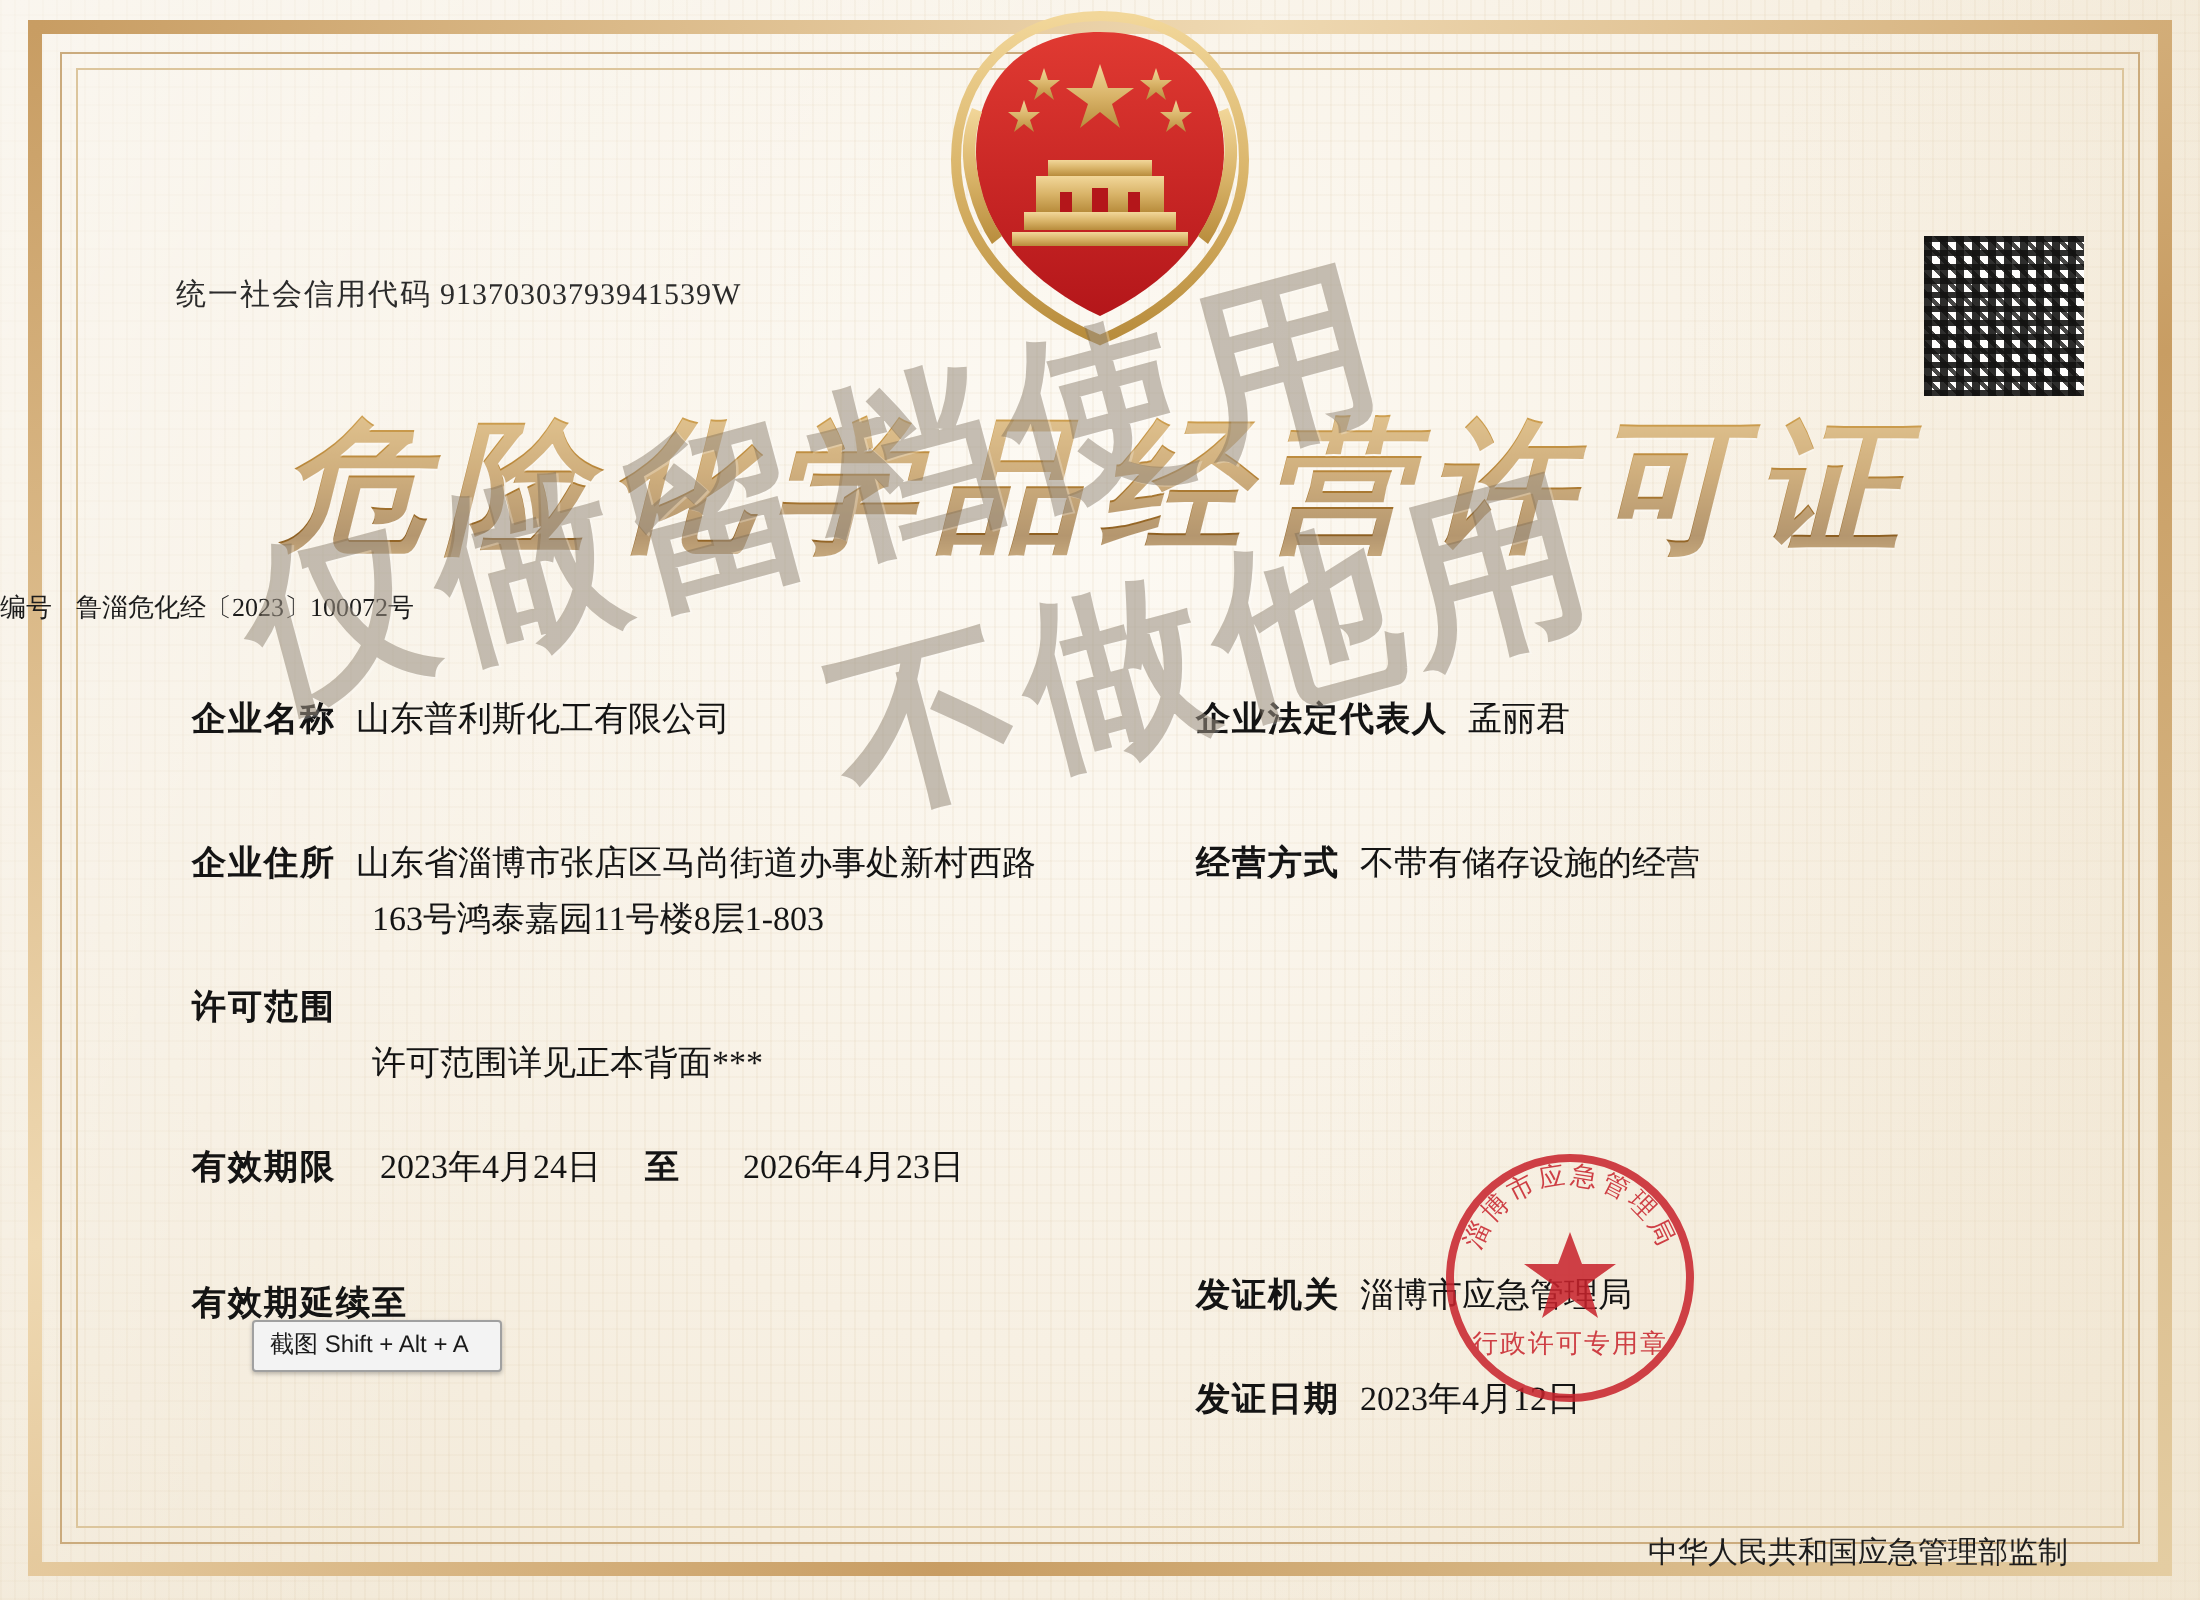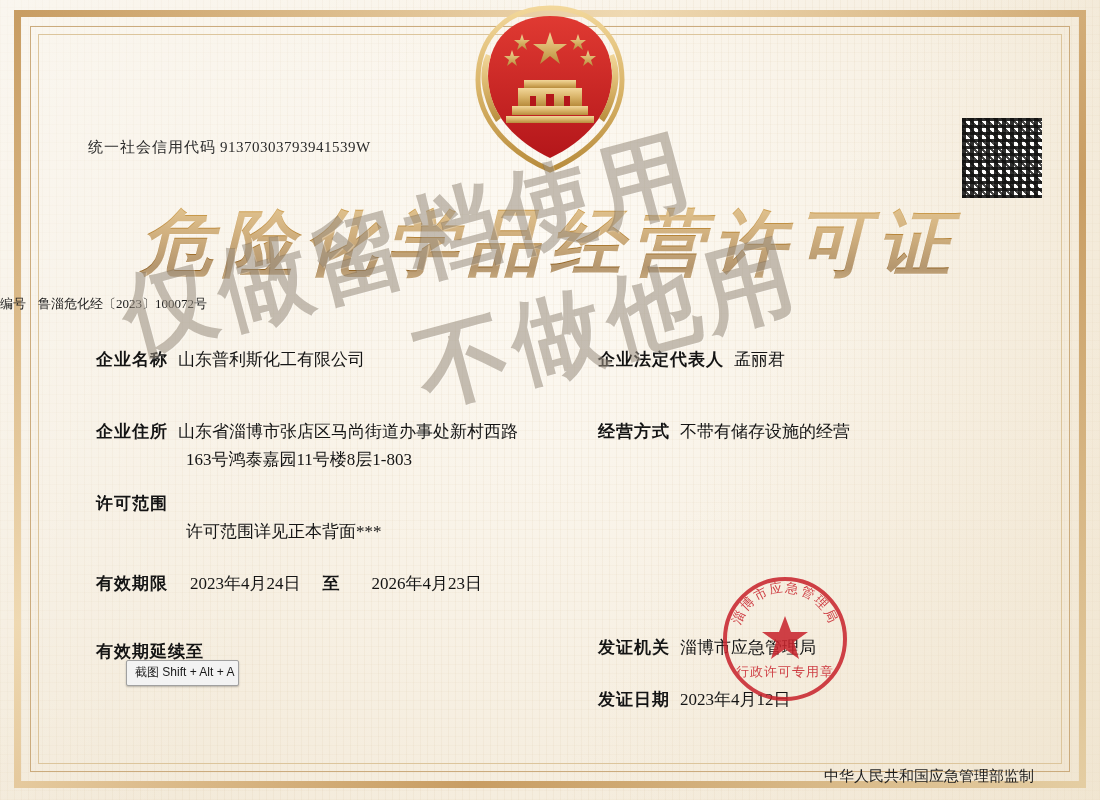--- a/index.html
+++ b/index.html
@@ -202,21 +202,21 @@
   }
 
   
   .snip-tooltip {
     position: absolute;
     left: 126px;
     top: 660px;
     background: #f3f3f3;
     border: 1px solid #a0a0a0;
     border-radius: 2px;
-    padding: 3px 4px 4px 8px;
+    padding: 3px 16px 4px 8px;
     font-size: 12px;
     font-family: "Liberation Sans", sans-serif;
     color: #1a1a1a;
     box-shadow: 0 1px 2px rgba(0,0,0,0.25);
     white-space: nowrap;
   }
 </style>
 </head>
 <body>
 

